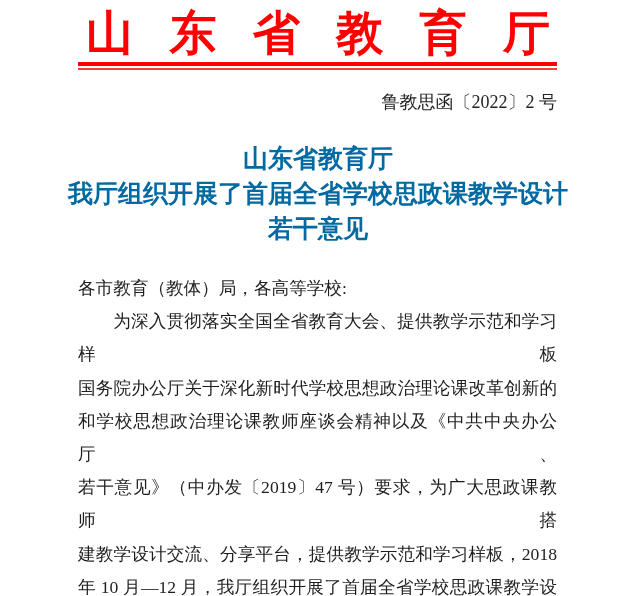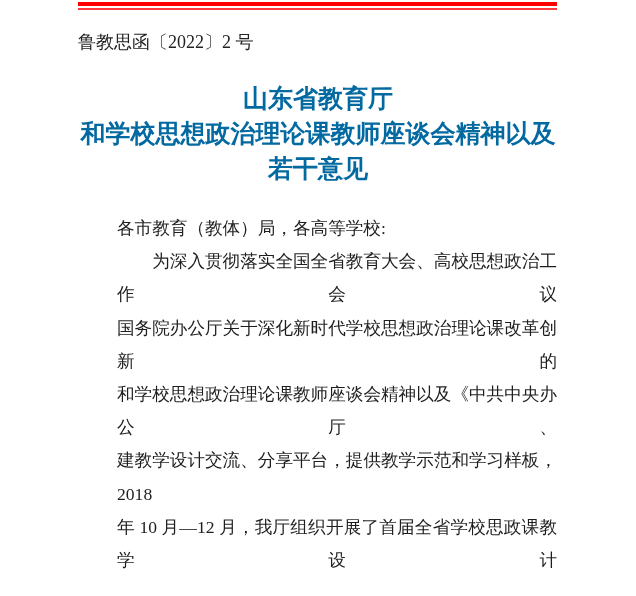--- a/index.html
+++ b/index.html
@@ -36,73 +36,75 @@
   }
   .rule-thin {
     height: 2px;
     margin-top: 2px;
     background: #ff3b3b;
   }
   .doc-number {
     margin: 20px 79px 0 78px;
     font-size: 18px;
     line-height: 24px;
+    text-align: right;
     color: #222222;
   }
   
   .doc-title {
     margin: 27px 40px 0 40px;
     text-align: center;
     font-weight: bold;
     font-size: 25px;
     line-height: 35px;
     color: #0369a1;
   }
   
   .body-text {
     margin: 26px 79px 0 78px;
     font-size: 17.6px;
     line-height: 33.2px;
     color: #1e1e1e;
   }
   .body-line {
     white-space: nowrap;
-    margin-left: 39px;
   }
   .body-line.just {
     white-space: normal;
     text-align: justify;
     text-align-last: justify;
   }
   .body-line.indent {
     text-indent: 2em;
   }
 </style>
 </head>
 <body>
 
 <div class="page">
 
   <div>
+    <div class="agency">山 东 省 教 育 厅</div>
     <div class="rule">
       <div class="rule-thick"></div>
       <div class="rule-thin"></div>
     </div>
     <div class="doc-number">鲁教思函〔2022〕2 号</div>
   </div>
 
   <div class="doc-title">
     <div>山东省教育厅</div>
-    <div>和学校思想政治理论课教师座谈会精神以及</div>
+    <div>我厅组织开展了首届全省学校思政课教学设计</div>
     <div>若干意见</div>
   </div>
 
   <div class="body-text">
     <div class="body-line">各市教育（教体）局，各高等学校:</div>
-    <div class="body-line just indent">为深入贯彻落实全国全省教育大会、高校思想政治工作会议</div>
+    <div class="body-line just indent">为深入贯彻落实全国全省教育大会、提供教学示范和学习样板</div>
     <div class="body-line just">国务院办公厅关于深化新时代学校思想政治理论课改革创新的</div>
     <div class="body-line just">和学校思想政治理论课教师座谈会精神以及《中共中央办公厅、</div>
+    <div class="body-line just">若干意见》（中办发〔2019〕47 号）要求，为广大思政课教师搭</div>
     <div class="body-line just">建教学设计交流、分享平台，提供教学示范和学习样板，2018</div>
     <div class="body-line just">年 10 月—12 月，我厅组织开展了首届全省学校思政课教学设计</div>
 
   </div>
 
 </div>
 
 </body></html>

